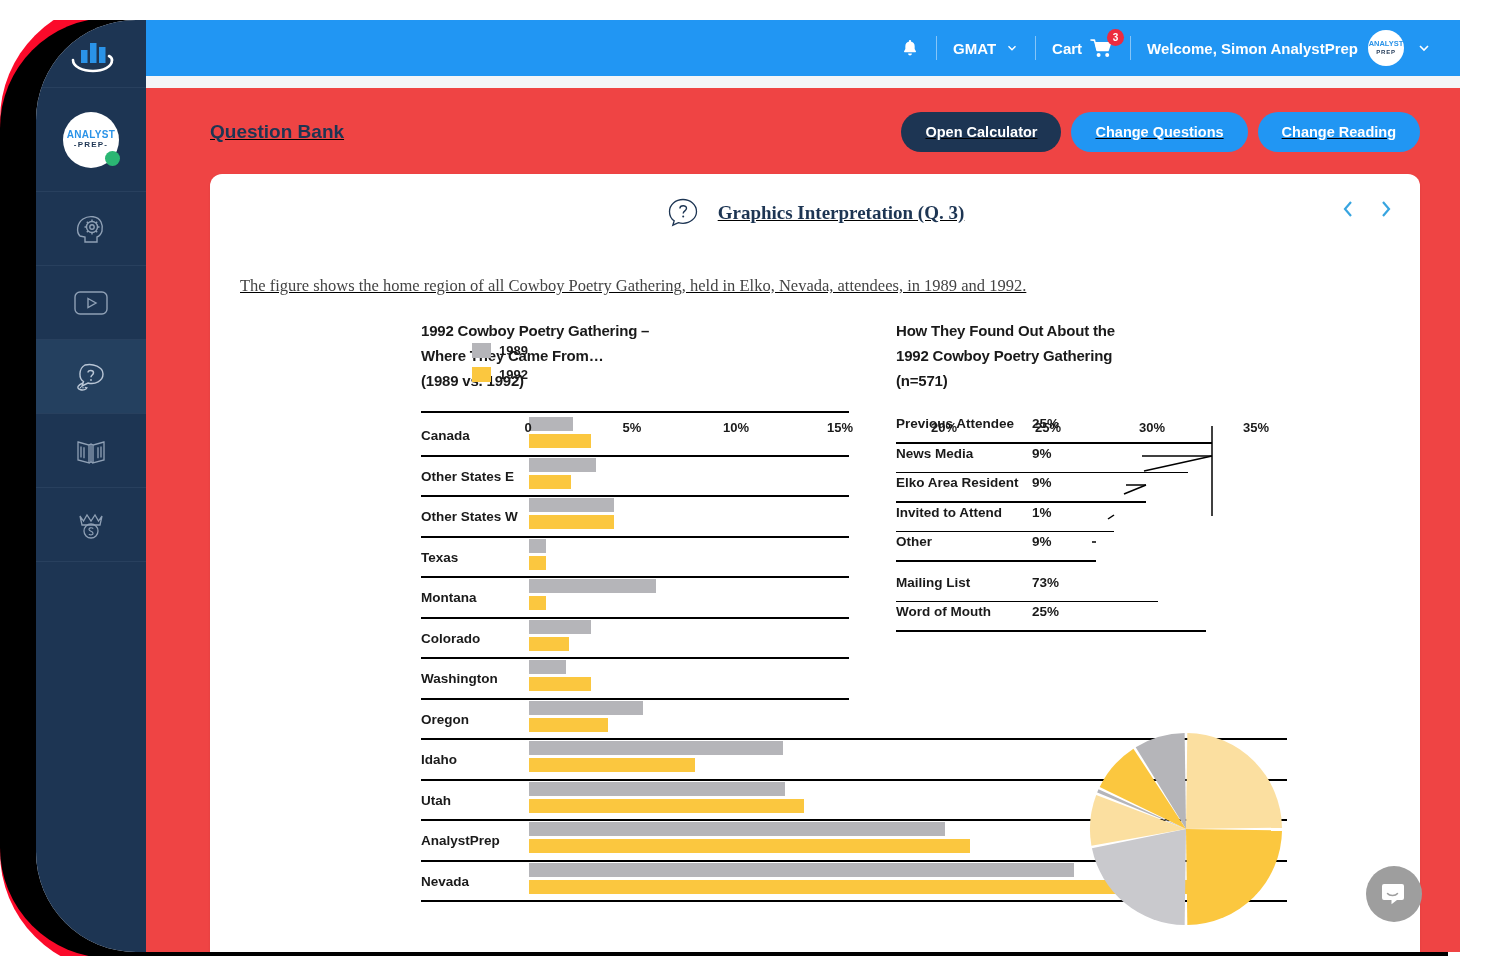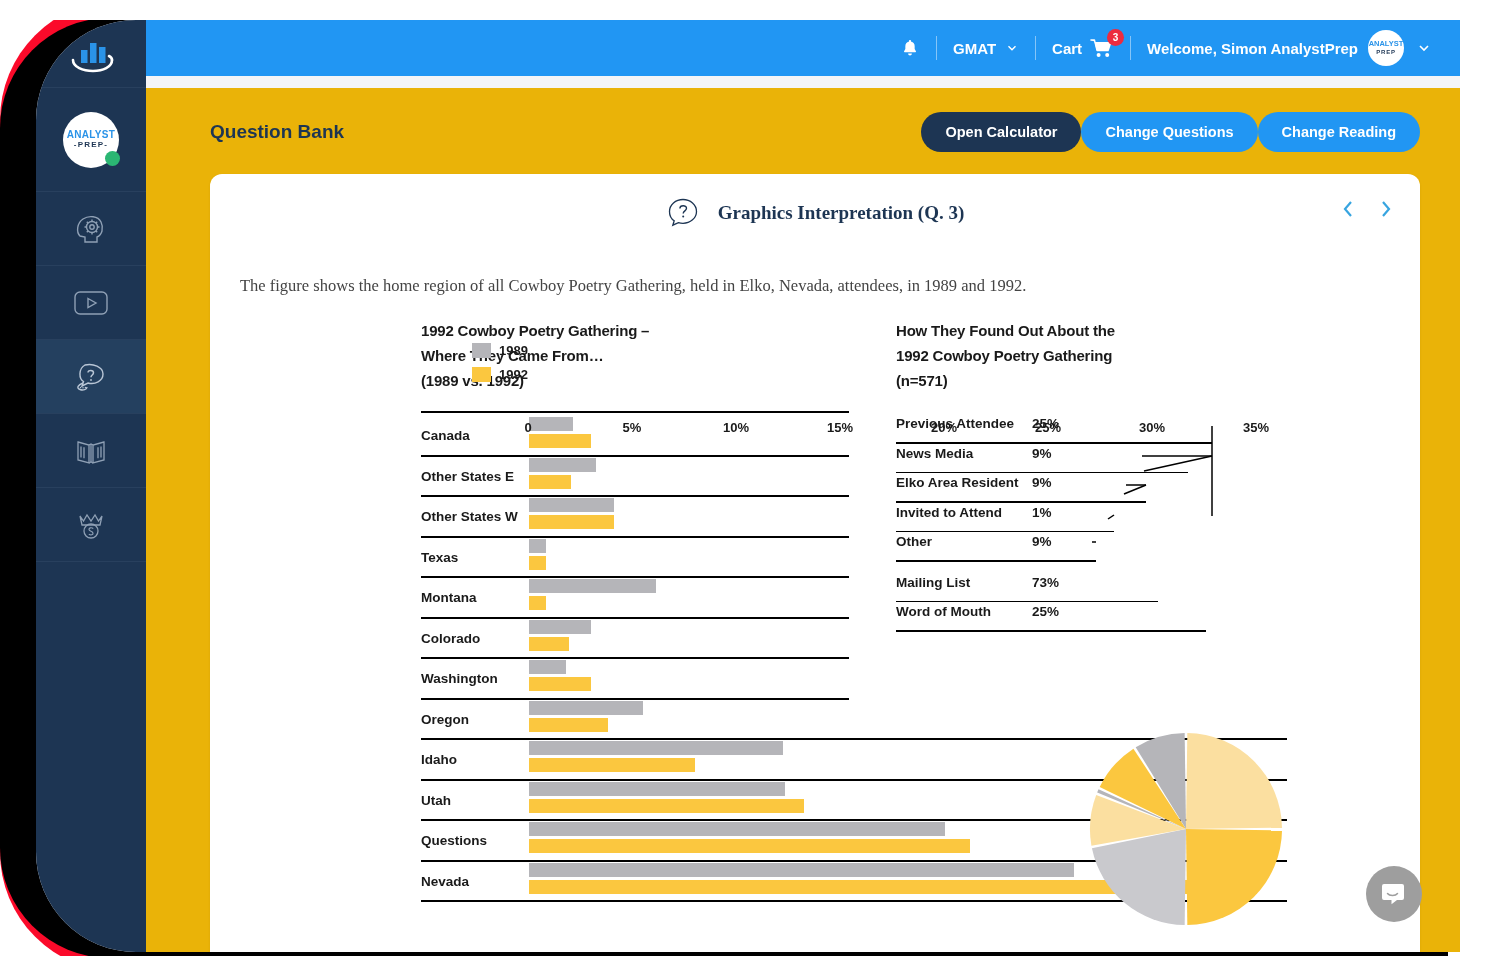--- a/index.html
+++ b/index.html
@@ -82,25 +82,25 @@
     width:36px; height:36px; border-radius:50%; background:#fff; margin-left:10px;
     display:flex; flex-direction:column; align-items:center; justify-content:center;
   }
   .hdr-avatar .a1 { font-size:7.5px; font-weight:bold; color:#2a93e8; line-height:8px;}
   .hdr-avatar .a2 { font-size:6px; font-weight:bold; color:#1d3553; letter-spacing:.8px; line-height:8px;}
   .chev { margin-left:12px; }
 
   
   .content {
     position:absolute; left:110px; top:68px; right:0; bottom:0;
-    background:#eab308; padding:24px 40px 0 64px; overflow:hidden;
+    background:#ef4444; padding:24px 40px 0 64px; overflow:hidden;text-decoration:underline;
   }
   .page-head { display:flex; align-items:center; justify-content:space-between; }
   .page-title { font-size:19px; font-weight:bold; color:#1d3553; }
-  .btn-row { display:flex; }
+  .btn-row { display:flex; gap:10px; }
   .btn {
     border:none; border-radius:22px; padding:0 24px; height:40px;
     font-size:14.5px; font-weight:bold; color:#fff; cursor:pointer;
     font-family:"Liberation Sans", sans-serif; white-space:nowrap;
   }
   .btn.dark { background:#1d3553; }
   .btn.blue { background:#2196f3; }
 
   .card {
     margin-top:22px; background:#ffffff; border-radius:12px;
@@ -400,21 +400,21 @@
                 <span class="bar-y" style="width:166.4px"></span>
                 <span class="rowline" style="width:866px"></span>
               </div>
               <div class="bar-row">
                 <span class="bar-label">Utah</span>
                 <span class="bar-g" style="width:255.84000000000003px"></span>
                 <span class="bar-y" style="width:274.56px"></span>
                 <span class="rowline" style="width:866px"></span>
               </div>
               <div class="bar-row">
-                <span class="bar-label">Questions</span>
+                <span class="bar-label">AnalystPrep</span>
                 <span class="bar-g" style="width:416px"></span>
                 <span class="bar-y" style="width:440.96px"></span>
                 <span class="rowline" style="width:866px"></span>
               </div>
               <div class="bar-row">
                 <span class="bar-label">Nevada</span>
                 <span class="bar-g" style="width:544.96px"></span>
                 <span class="bar-y" style="width:728px"></span>
                 <span class="rowline" style="width:866px"></span>
               </div>

